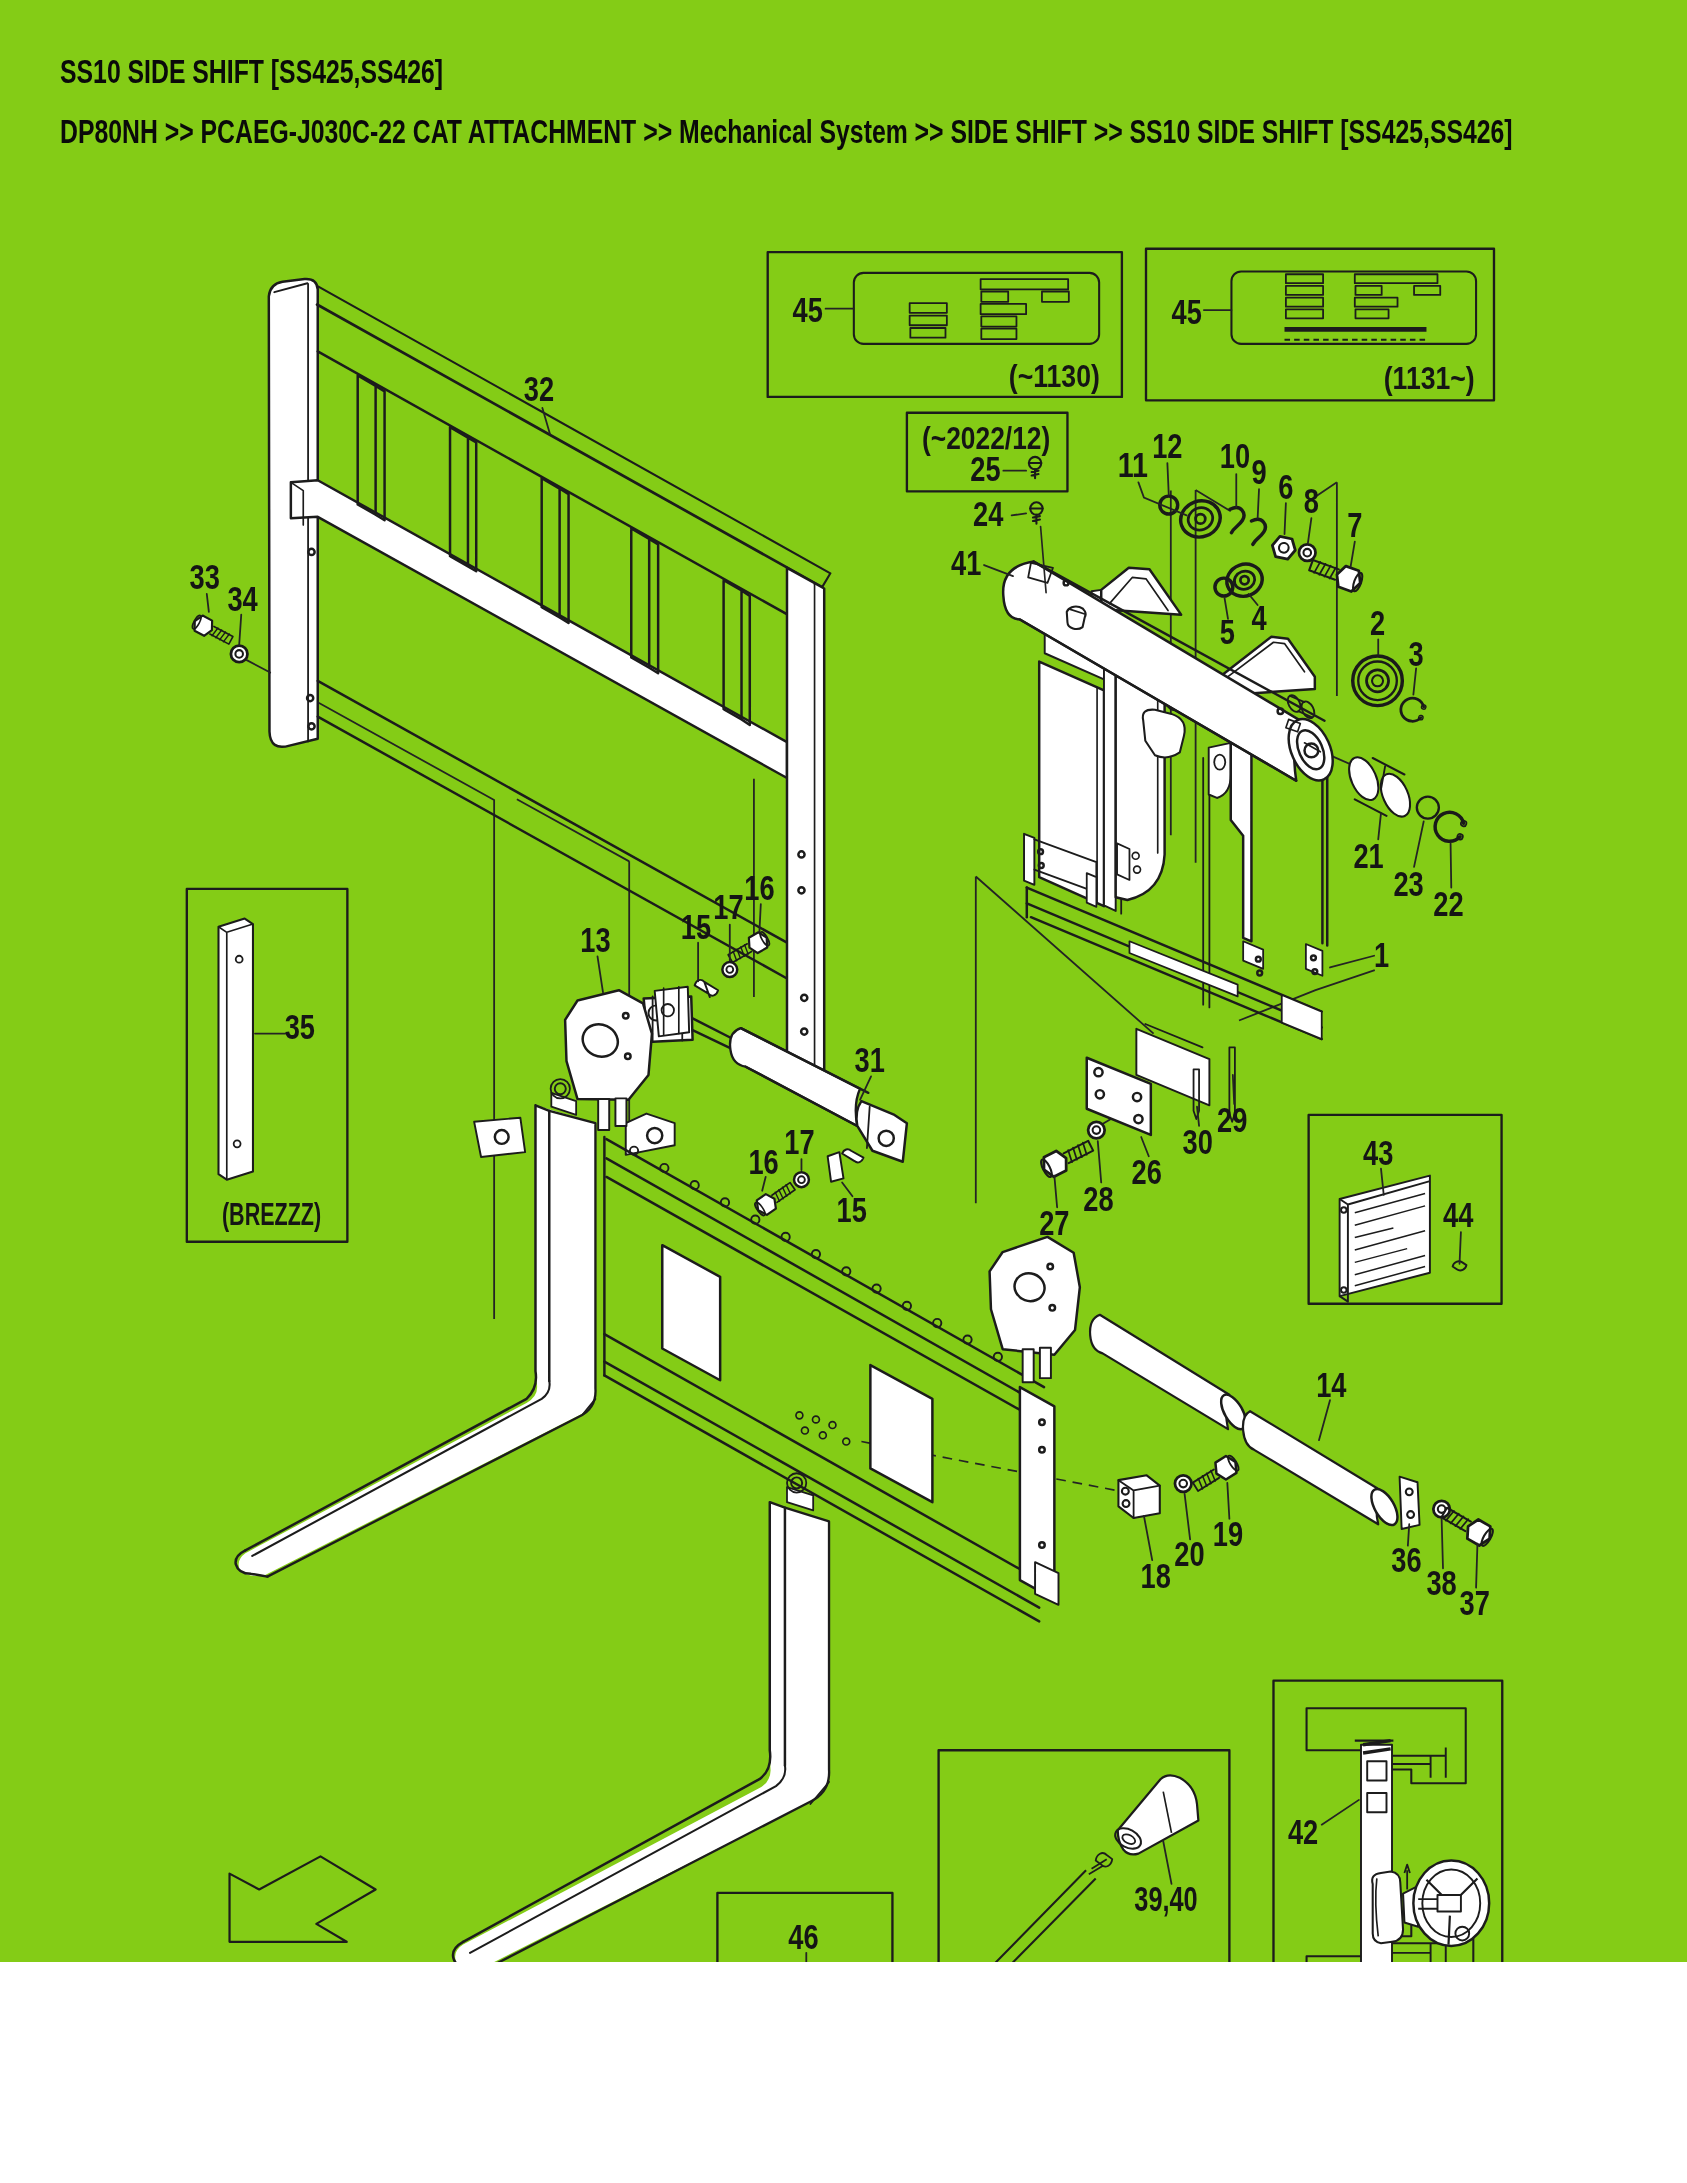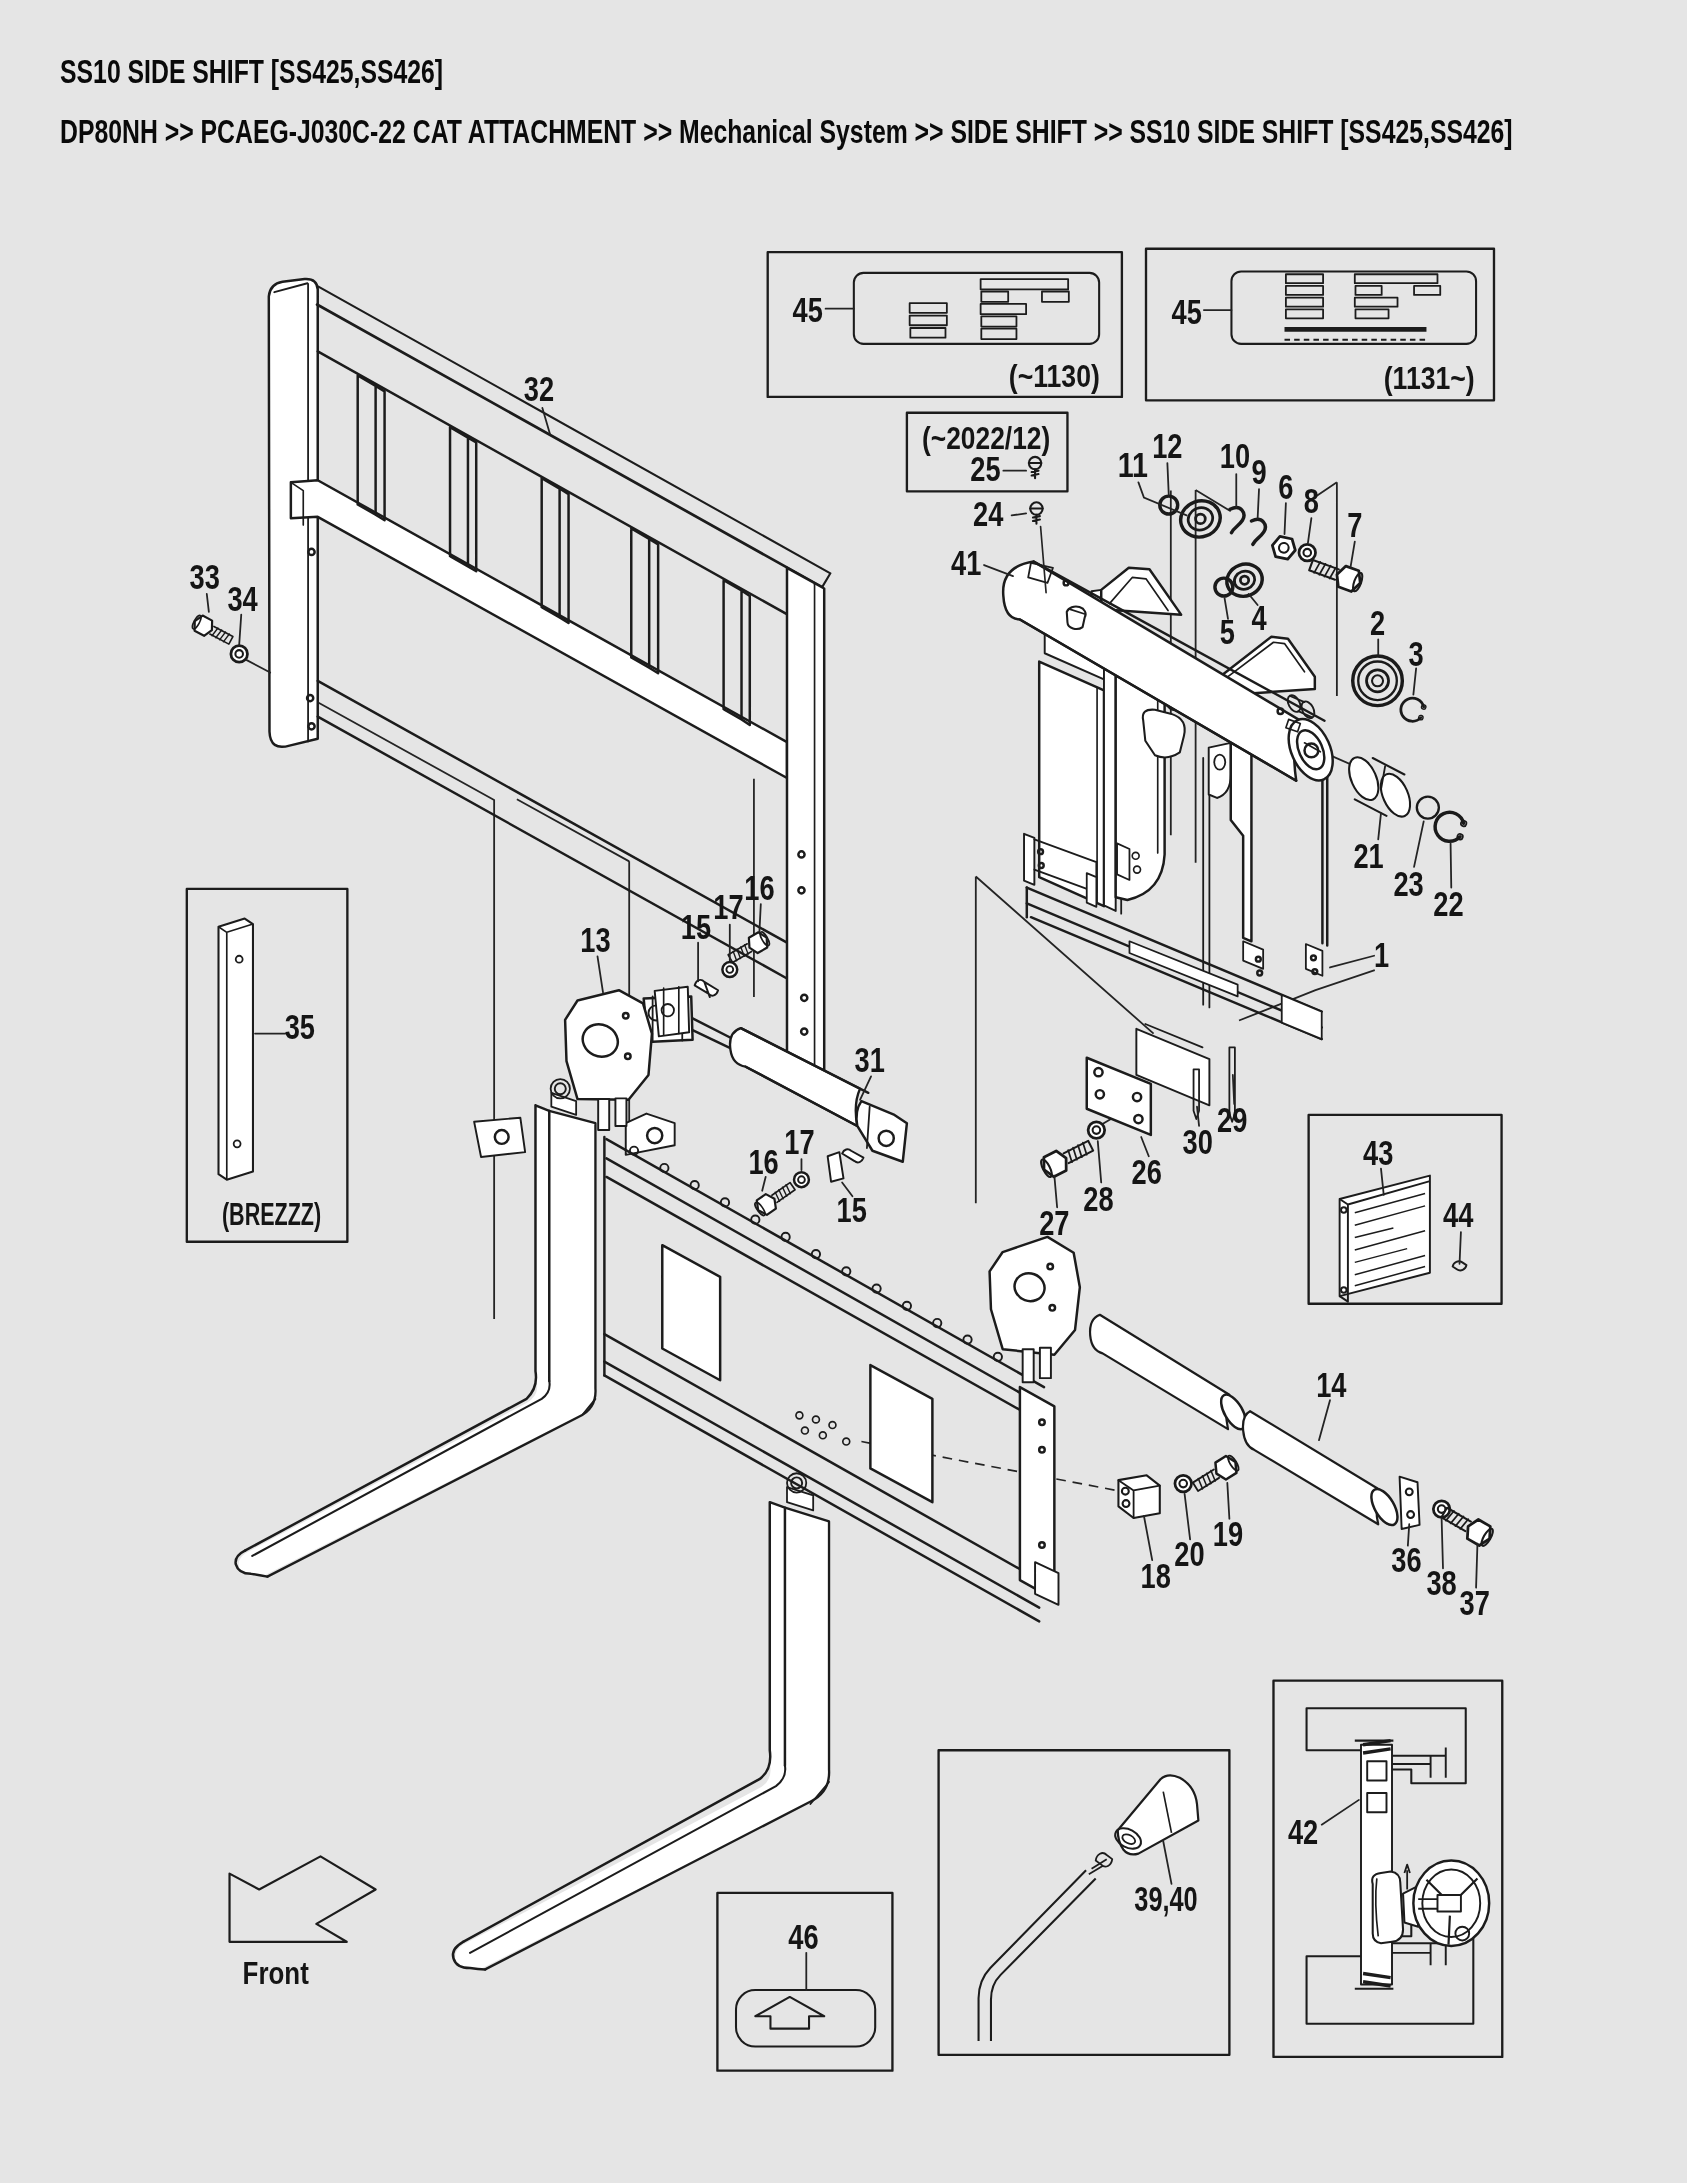--- a/index.html
+++ b/index.html
@@ -1,16 +1,16 @@
 <!DOCTYPE html>
 <html style="font-size:11px"><head>
 <meta charset="utf-8">
 <style>
 html,body{margin:0;padding:0;background:#fff;}
-#page{position:relative;width:1687px;height:2183px;background:#e5e5e5;overflow:hidden;}
+#page{position:relative;width:1687px;height:1962px;background:#84cc16;overflow:hidden;}
 svg{position:absolute;top:0;left:0;}
 text{font-family:"Liberation Sans",sans-serif;fill:#111;}
 .t{font-weight:bold;fill:#0a0a0a;}
 .lbl{font-weight:bold;font-size:50px;fill:#151515;}
 .lbl2{font-weight:bold;font-size:45px;fill:#151515;}
 </style>
 </head>
 <body>
 <div id="page">
 <svg width="1687" height="2183" viewBox="0 0 2448 3168">

